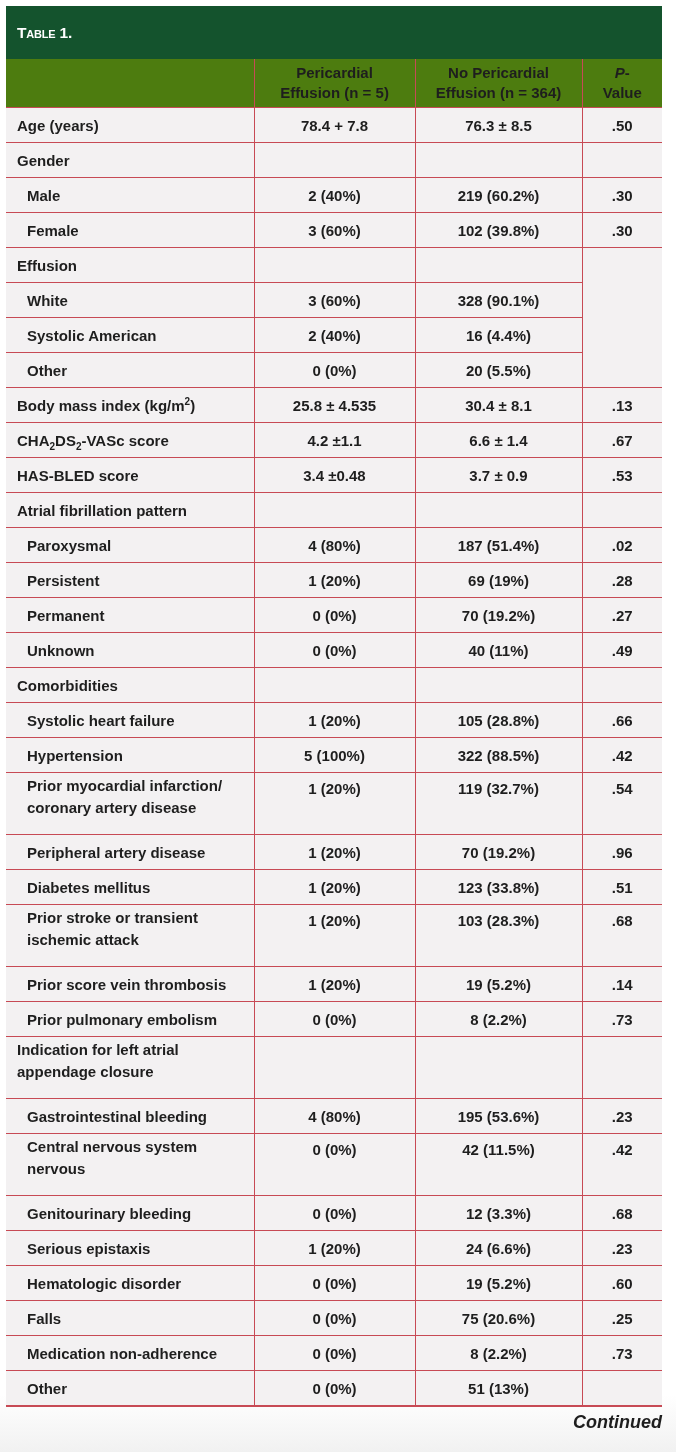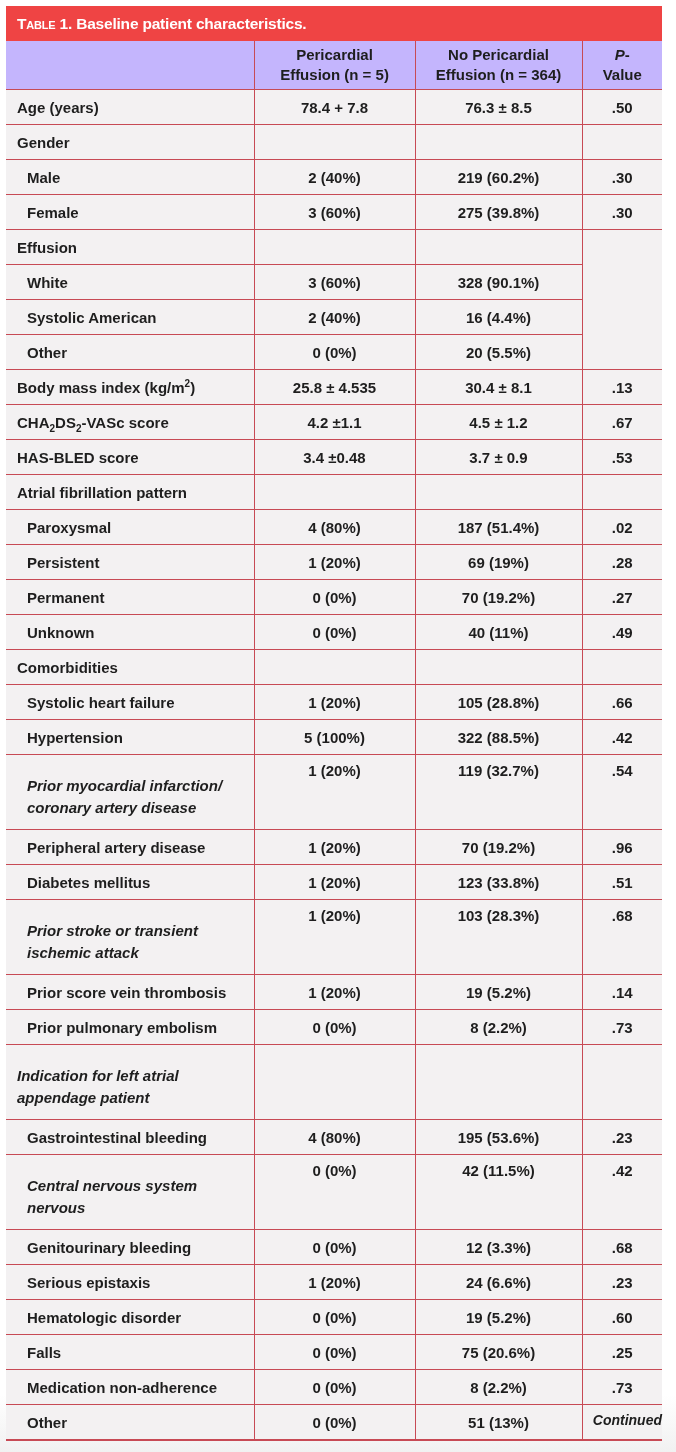--- a/index.html
+++ b/index.html
@@ -4,57 +4,56 @@
 <style>
   html, body { margin: 0; padding: 0; }
   body {
     width: 676px; height: 1452px; overflow: hidden;
     background: linear-gradient(to bottom, #ffffff 0px, #ffffff 1395px, #f1f1f1 1452px);
     font-family: "Liberation Sans", "DejaVu Sans", sans-serif;
     color: #1e1e1e;
   }
   .wrap { position: absolute; left: 6px; top: 6px; width: 656px; }
   .title-bar {
-    background: #ef4444; color: #ffffff; height: 35px;
+    background: #14532d; color: #ffffff; height: 53px;
     display: flex; align-items: center; padding-left: 11px;
     font-weight: bold; font-size: 15.5px; letter-spacing: -0.2px;
   }
   .title-bar .sc { font-variant: small-caps; }
   table { border-collapse: collapse; width: 656px; table-layout: fixed; }
   col.c1 { width: 248px; } col.c2 { width: 161px; } col.c3 { width: 167px; } col.c4 { width: 80px; }
   th, td { border: 1.5px solid #c74a55; padding: 0; font-size: 15px; font-weight: bold; }
   tr > :first-child { border-left: none; }
   tr > :last-child { border-right: none; }
   thead th {
-    background: #c4b5fd; color: #1e1e1e; height: 48px; text-align: center;
+    background: #4d7c0f; color: #1e1e1e; height: 48px; text-align: center;
     line-height: 20px; font-weight: bold; border-top: none;
   }
   tbody td { background: #f3f1f2; height: 34px; vertical-align: middle; }
   tbody tr.two td { height: 54px; vertical-align: top; padding-top: 7px; }
-  tbody tr.two td.lbl { padding-top: 20px; line-height: 22px; font-style: italic; }
+  tbody tr.two td.lbl { padding-top: 2px; line-height: 22px; }
   td.lbl { padding-left: 11px; text-align: left; }
   td.lbl.sub { padding-left: 21px; }
   td.num { text-align: center; font-weight: bold; }
   td.merged { vertical-align: middle; }
   tbody tr.last td { border-bottom: 2px solid #c74a55; }
   .continued {
     position: absolute; right: 14px; top: 1412px;
-    font-style: italic; font-weight: bold; font-size: 14px; color: #1e1e1e;
+    font-style: italic; font-weight: bold; font-size: 18px; color: #1e1e1e;
   }
   sub { font-size: 10px; vertical-align: -4px; line-height: 0; }
   sup { font-size: 10px; vertical-align: 6px; line-height: 0; }
   .ital { font-style: italic; }
 </style>
 </head>
 <body>
 
 <div class="wrap">
   <div class="title-bar">
     <span class="sc">Table 1.</span>
-      <span style="white-space:pre"> Baseline patient characteristics.</span>
   </div>
   <table>
     <colgroup>
         <col class="c1">
         <col class="c2">
         <col class="c3">
         <col class="c4">
       </colgroup>
     <thead>
       <tr>
@@ -79,21 +78,21 @@
       </tr>
       <tr>
         <td class="lbl sub">Male</td>
         <td class="num">2 (40%)</td>
         <td class="num">219 (60.2%)</td>
         <td class="num">.30</td>
       </tr>
       <tr>
         <td class="lbl sub">Female</td>
         <td class="num">3 (60%)</td>
-        <td class="num">275 (39.8%)</td>
+        <td class="num">102 (39.8%)</td>
         <td class="num">.30</td>
       </tr>
       <tr>
         <td class="lbl">Effusion</td>
         <td class="num"></td>
         <td class="num"></td>
         <td class="num merged" rowspan="4"></td>
       </tr>
       <tr>
         <td class="lbl sub">White</td>
@@ -112,21 +111,21 @@
       </tr>
       <tr>
         <td class="lbl"><span>Body mass index (kg/m</span><sup>2</sup><span>)</span></td>
         <td class="num">25.8 ± 4.535</td>
         <td class="num">30.4 ± 8.1</td>
         <td class="num">.13</td>
       </tr>
       <tr>
         <td class="lbl"><span>CHA</span><sub>2</sub><span>DS</span><sub>2</sub><span>-VASc score</span></td>
         <td class="num">4.2 ±1.1</td>
-        <td class="num">4.5 ± 1.2</td>
+        <td class="num">6.6 ± 1.4</td>
         <td class="num">.67</td>
       </tr>
       <tr>
         <td class="lbl">HAS-BLED score</td>
         <td class="num">3.4 ±0.48</td>
         <td class="num">3.7 ± 0.9</td>
         <td class="num">.53</td>
       </tr>
       <tr>
         <td class="lbl">Atrial fibrillation pattern</td>
@@ -206,21 +205,21 @@
         <td class="num">19 (5.2%)</td>
         <td class="num">.14</td>
       </tr>
       <tr>
         <td class="lbl sub">Prior pulmonary embolism</td>
         <td class="num">0 (0%)</td>
         <td class="num">8 (2.2%)</td>
         <td class="num">.73</td>
       </tr>
       <tr class="two">
-        <td class="lbl"><span>Indication for left atrial</span><br><span>appendage patient</span></td>
+        <td class="lbl"><span>Indication for left atrial</span><br><span>appendage closure</span></td>
         <td class="num"></td>
         <td class="num"></td>
         <td class="num"></td>
       </tr>
       <tr>
         <td class="lbl sub">Gastrointestinal bleeding</td>
         <td class="num">4 (80%)</td>
         <td class="num">195 (53.6%)</td>
         <td class="num">.23</td>
       </tr>

